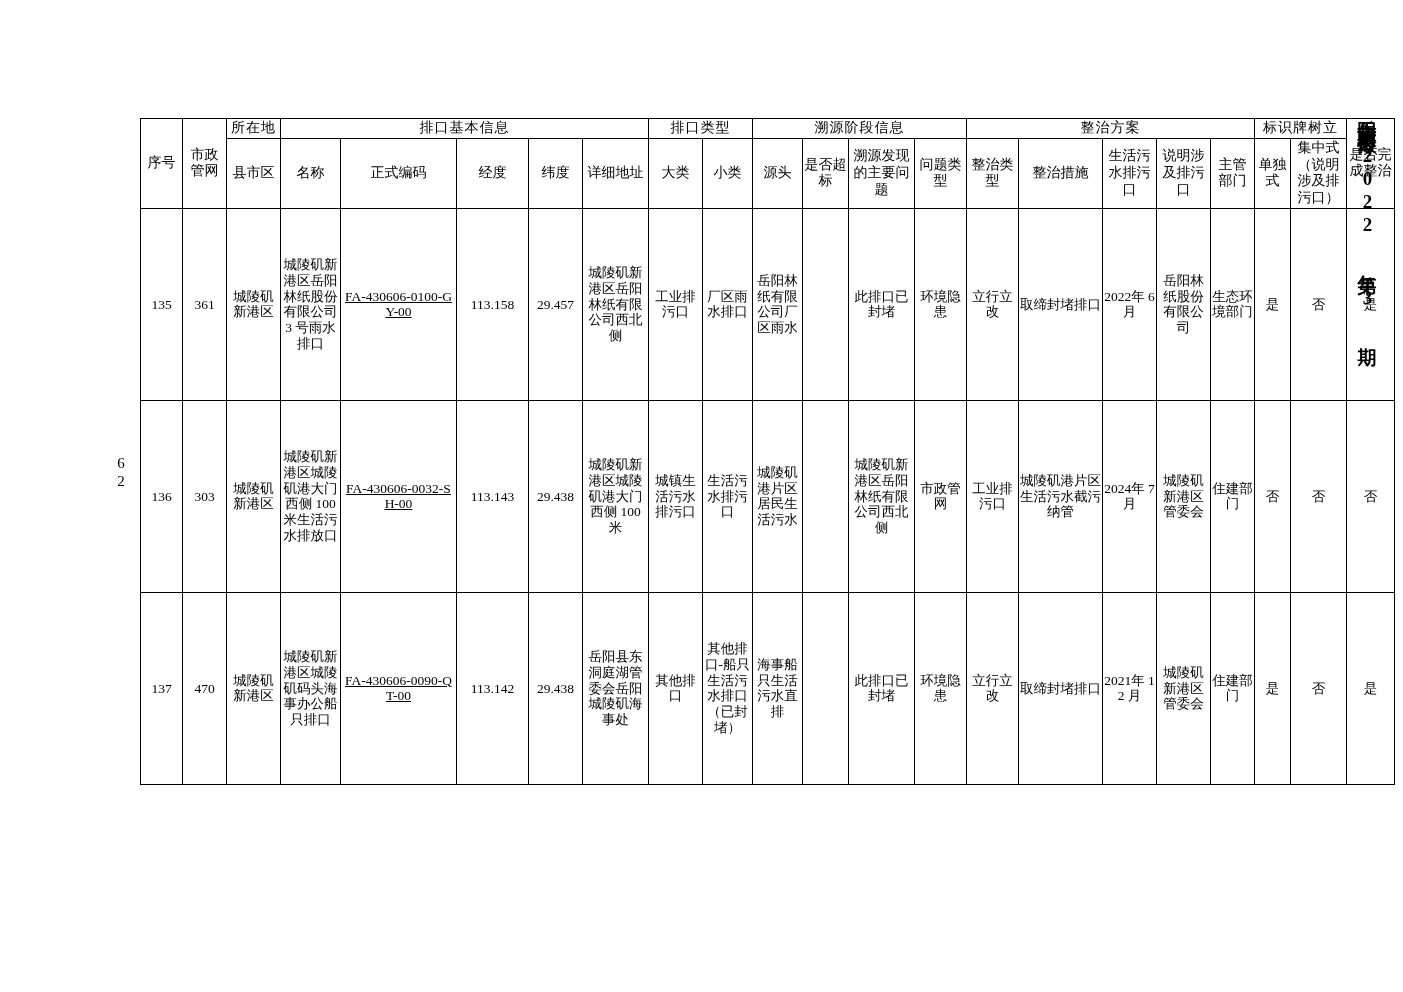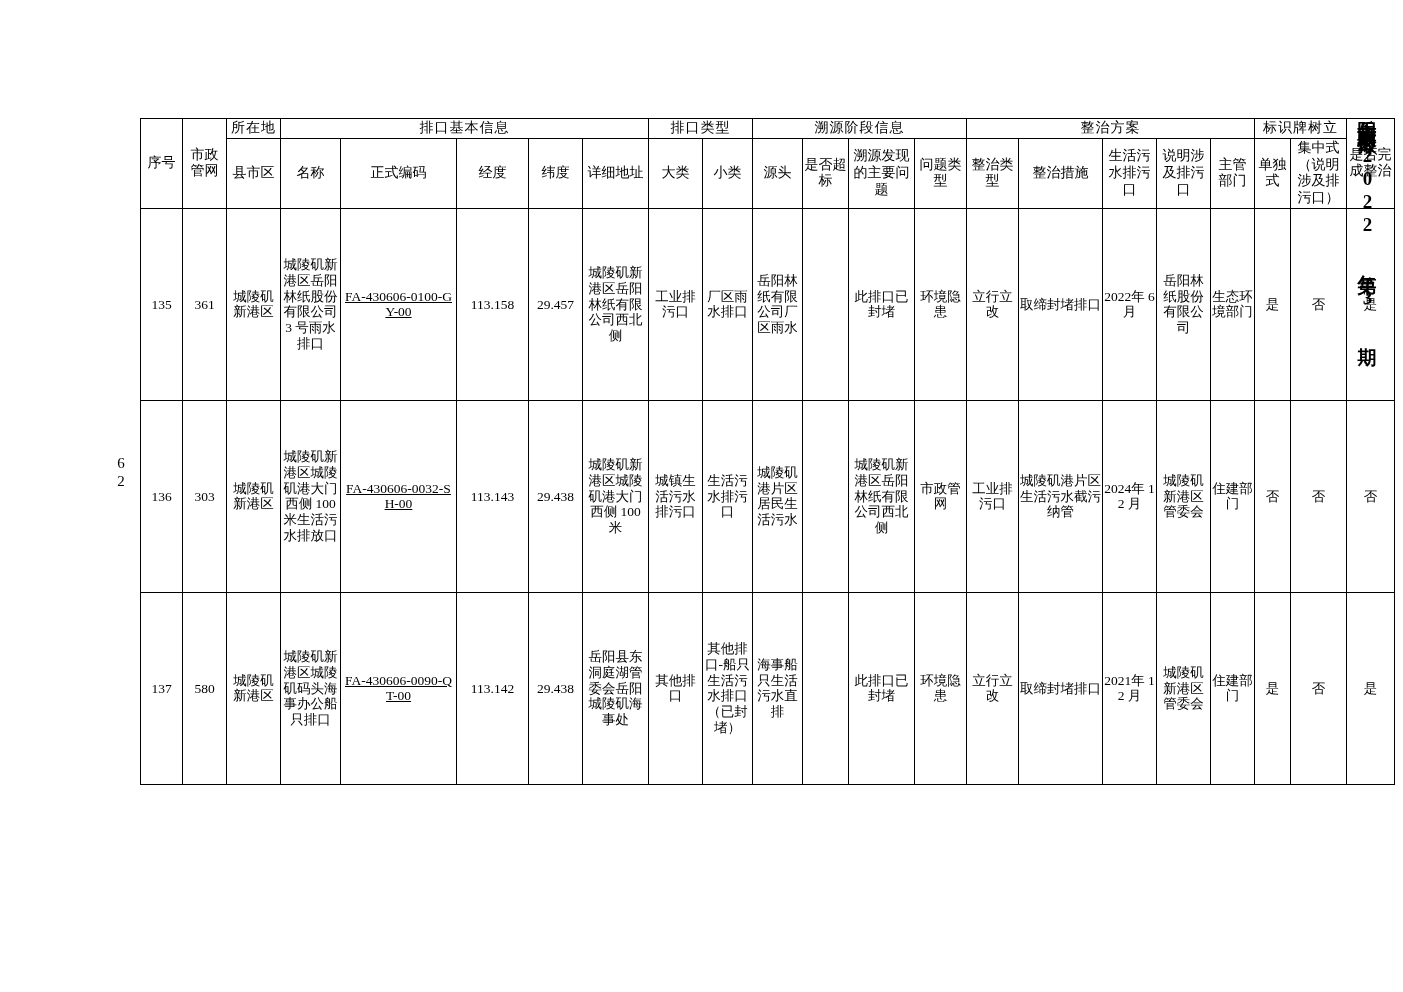--- a/index.html
+++ b/index.html
@@ -192,30 +192,30 @@
         <td class="num">29.438</td>
         <td class="cell-cjk pad-y">城陵矶新港区城陵矶港大门西侧 100 米</td>
         <td class="cell-cjk">城镇生活污水排污口</td>
         <td class="cell-cjk">生活污水排污口</td>
         <td class="cell-cjk">城陵矶港片区居民生活污水</td>
         <td class="cell-cjk"></td>
         <td class="cell-cjk">城陵矶新港区岳阳林纸有限公司西北侧</td>
         <td class="cell-cjk">市政管网</td>
         <td class="cell-cjk">工业排污口</td>
         <td class="cell-cjk">城陵矶港片区生活污水截污纳管</td>
-        <td class="cell-cjk">2024年 12 月</td>
+        <td class="cell-cjk">2024年 7 月</td>
         <td class="cell-cjk">城陵矶新港区管委会</td>
         <td class="cell-cjk">住建部门</td>
         <td class="cell-cjk">否</td>
         <td class="cell-cjk">否</td>
         <td class="cell-cjk">否</td>
       </tr>
       <tr>
         <td class="num">137</td>
-        <td class="num">580</td>
+        <td class="num">470</td>
         <td class="cell-cjk">城陵矶新港区</td>
         <td class="cell-cjk pad-y">城陵矶新港区城陵矶码头海事办公船只排口</td>
         <td class="code">FA-430606-0090-QT-00</td>
         <td class="num">113.142</td>
         <td class="num">29.438</td>
         <td class="cell-cjk pad-y">岳阳县东洞庭湖管委会岳阳城陵矶海事处</td>
         <td class="cell-cjk">其他排口</td>
         <td class="cell-cjk">其他排口-船只生活污水排口（已封堵）</td>
         <td class="cell-cjk">海事船只生活污水直排</td>
         <td class="cell-cjk"></td>

